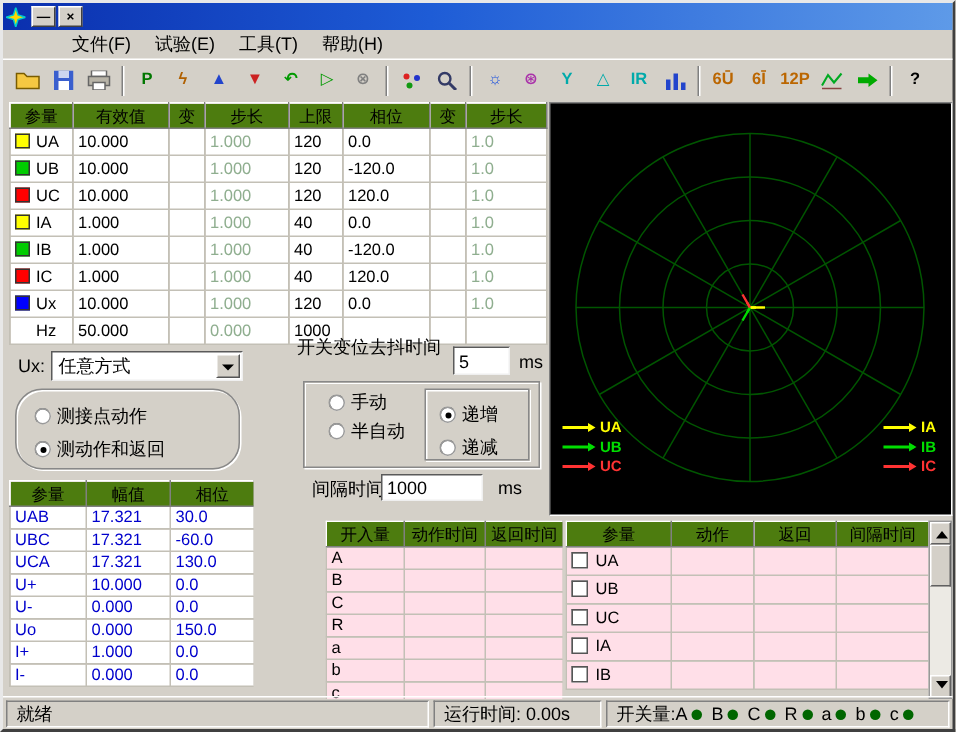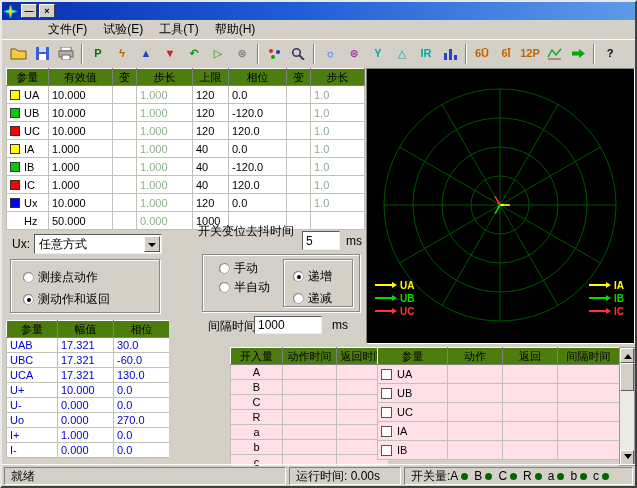--- a/index.html
+++ b/index.html
@@ -35,21 +35,21 @@
   table.grid { border-collapse:collapse; table-layout:fixed; width:100%; font-size:11px; }
   table.grid th { background:#4d7c0f; border:1px solid; border-color:#fff #808080 #808080 #fff;
                   font-weight:normal; height:17px; padding:0 2px; overflow:hidden; white-space:nowrap; font-size:11px; }
   table.grid td { background:#fff; border:1px solid #c3c0b6; height:18px; padding:0 3px;
                   overflow:hidden; white-space:nowrap; }
   .dim { color:#8fae8f; }
   .sq { width:10px; height:10px; display:inline-block; border:1px solid #333; margin-right:4px; vertical-align:-1px; }
   #main-table { position:absolute; left:4px; top:1px; width:358px; }
   #seq-table  { position:absolute; left:4px; top:253px; width:163px; height:141px; overflow:hidden; }
   #seq-table td { height:15px; color:#0000cc; }
-  #input-table { position:absolute; left:228px; top:280px; width:158px; height:119px; overflow:hidden;text-align:center; }
+  #input-table { position:absolute; left:215px; top:280px; width:158px; height:119px; overflow:hidden; }
   #result-table { position:absolute; left:375px; top:280px; width:242px; height:119px; overflow:hidden; }
   table.pink td { background:#ffdfe8; }
   #input-table td { height:15px; }
   #result-table td { height:19px; }
   .cb { width:11px; height:11px; background:#fff; border:1px solid; border-color:#808080 #fff #fff #808080;
         outline:1px solid #555; outline-offset:-1px; display:inline-block; margin-right:5px; vertical-align:-2px; }
 
   
   #result-scroll { position:absolute; left:617px; top:280px; width:16px; height:119px;
                    display:flex; flex-direction:column; background:#eceae4; border:1px solid #999; }
@@ -73,21 +73,21 @@
           background:#fff; font-size:12px; padding:0 3px; }
   #deb-input { left:300px; top:164px; width:38px; height:19px; }
   #int-input { left:252px; top:249px; width:68px; height:18px; }
   #ux-label  { left:10px;  top:170px; }
   #deb-label { left:196px; top:156px; }
   #deb-unit  { left:344px; top:167px; }
   #int-label { left:206px; top:251px; }
   #int-unit  { left:330px; top:251px; }
 
   .gbox { position:absolute; border:1px solid #888; box-shadow:1px 1px 0 #fff, inset 1px 1px 0 #fff; }
-  #group1 { left:8px; top:192px; width:150px; height:54px; padding:9px 0 0 12px; }
+  #group1 { left:8px; top:192px; width:150px; height:54px; padding:9px 0 0 12px;border-radius:18px; }
   #group2 { left:200px; top:187px; width:158px; height:58px; padding:5px 0 0 16px; }
   #dir-box { left:80px; top:4px; width:70px; height:48px; padding:8px 0 0 9px; }
   .radio-row { display:flex; align-items:center; margin-bottom:5px; font-size:12px; white-space:nowrap; }
   #mode-col .radio-row { margin-bottom:2px; }
   .radio { width:11px; height:11px; border-radius:50%; background:#fff; border:1px solid; flex:0 0 11px;
            border-color:#707070 #fff #fff #707070; outline:1px solid #9a9a9a; outline-offset:-1px;
            display:inline-block; margin-right:4px; position:relative; }
   .radio.on::after { content:""; position:absolute; left:3px; top:3px; width:4px; height:4px; border-radius:50%; background:#000; }
 
   
@@ -493,21 +493,21 @@
               <td>0.0</td>
             </tr>
             <tr>
               <td>U-</td>
               <td>0.000</td>
               <td>0.0</td>
             </tr>
             <tr>
               <td>Uo</td>
               <td>0.000</td>
-              <td>270.0</td>
+              <td>150.0</td>
             </tr>
             <tr>
               <td>I+</td>
               <td>1.000</td>
               <td>0.0</td>
             </tr>
             <tr>
               <td>I-</td>
               <td>0.000</td>
               <td>0.0</td>

